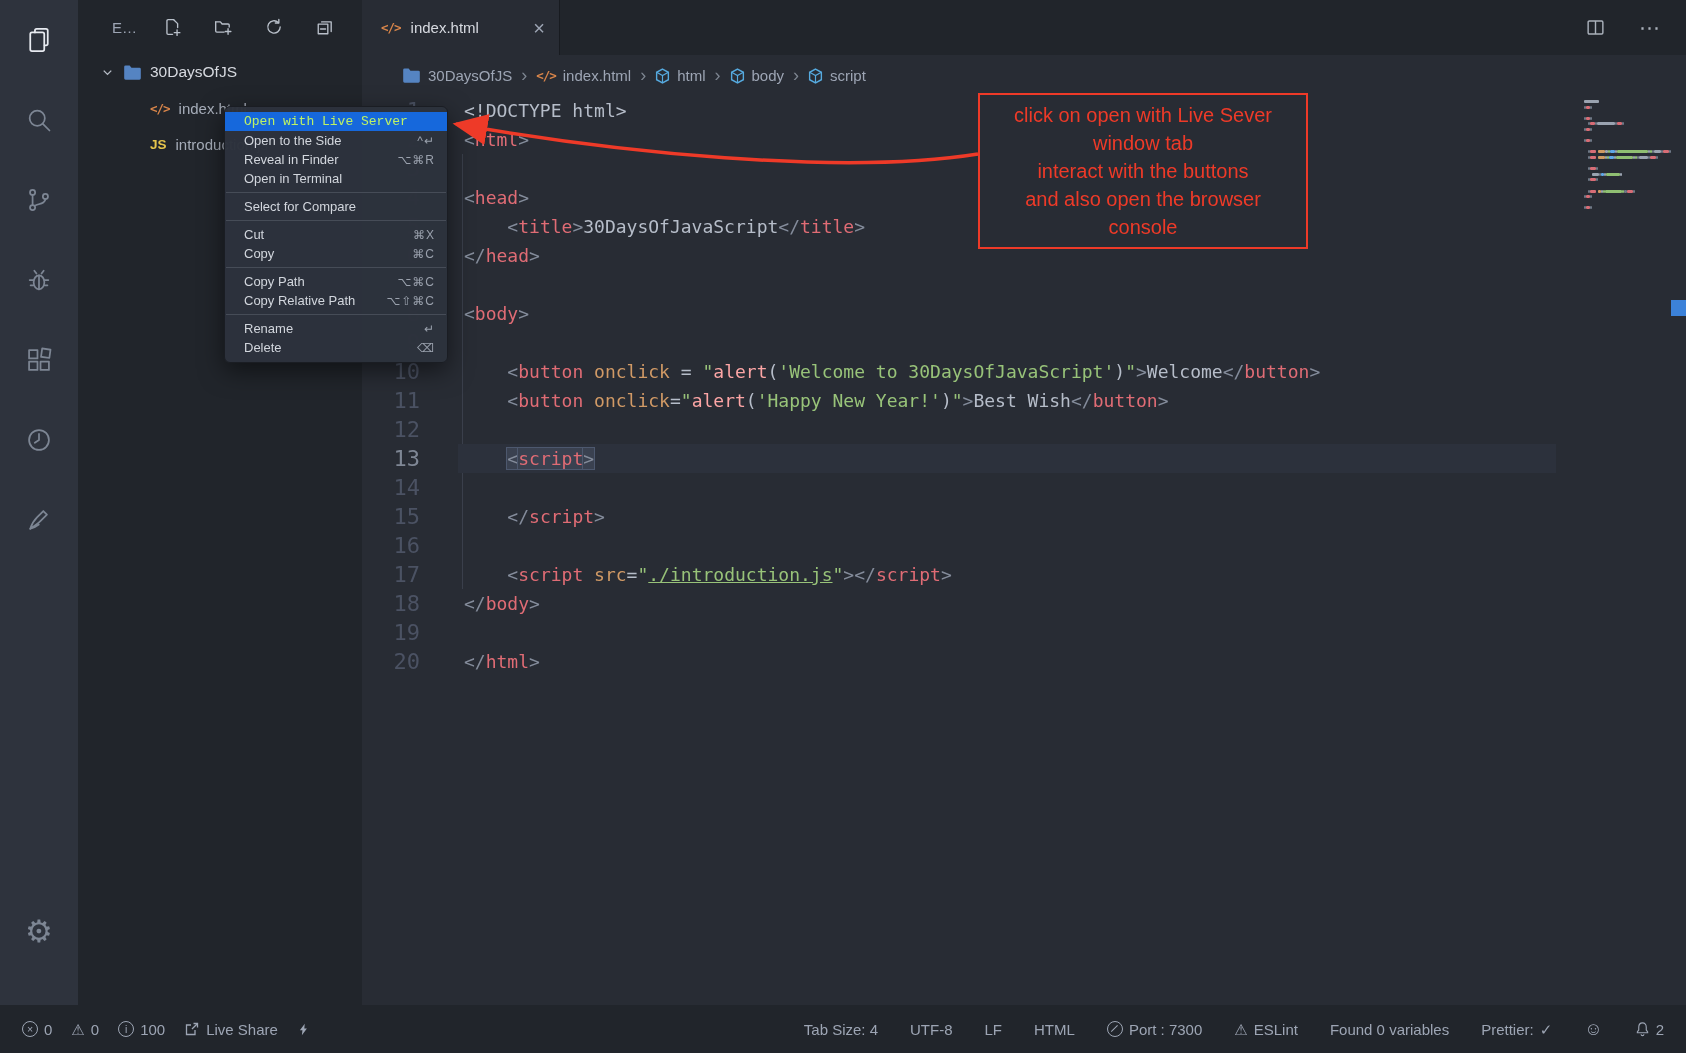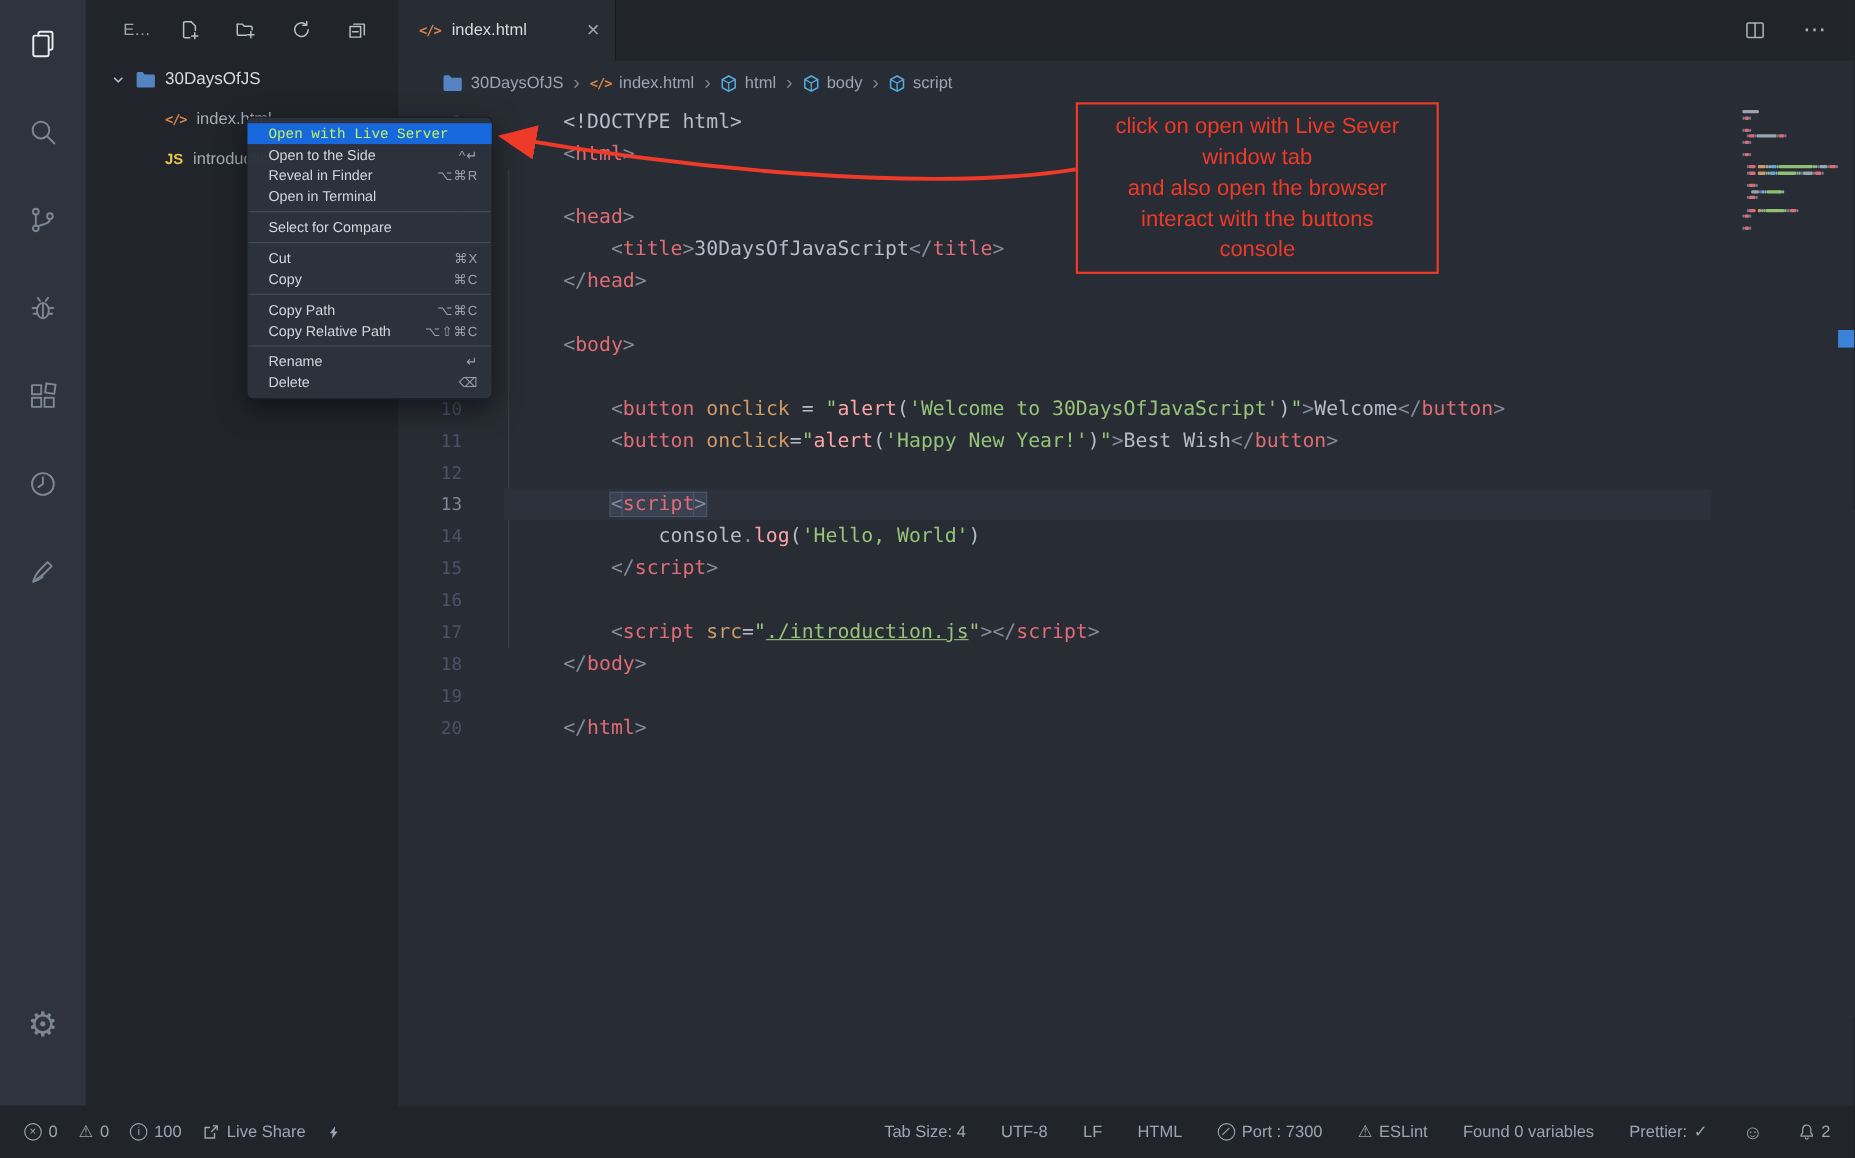--- a/index.html
+++ b/index.html
@@ -43,23 +43,23 @@
 
   .breadcrumbs{height:41px;display:flex;align-items:center;gap:9px;padding-left:40px;font-size:15px;color:#9da5b4;}
   .bc-item{display:flex;align-items:center;gap:7px;cursor:pointer;}
   .bc-sep{color:#7d8590;font-size:18px;}
   .bc-ic{display:flex;align-items:center;}
   .bc-ic svg{display:block;}
 
   .codearea{flex:1;position:relative;font-family:"DejaVu Sans Mono",monospace;font-size:18px;}
   .indent-guide{position:absolute;left:100px;top:58px;height:435px;width:1px;background:#3a3f4b;z-index:0;}
   .lines{position:relative;z-index:1;}
-  .cl{display:flex;height:29px;line-height:29px;white-space:pre;position:relative;gap:48px;}
+  .cl{display:flex;height:29px;line-height:29px;white-space:pre;position:relative;}
   .cl.active::before{content:"";position:absolute;left:96px;right:130px;top:0;bottom:0;background:#2c313c;z-index:-1;}
-  .ln{width:58px;flex:none;text-align:right;color:#4b5263;font-size:16px;cursor:pointer;}
+  .ln{width:58px;flex:none;text-align:right;color:#4b5263;font-size:22px;cursor:pointer;}
   .cl.active .ln{color:#7f8795;}
   .lc{padding-left:44px;}
   .tk-w{color:#b6bdc9;} .tk-sp{color:#b6bdc9;}
   .tk-p{color:#848c9b;}
   .tk-t{color:#e06c75;}
   .tk-a{color:#d19a66;}
   .tk-s{color:#98c379;}
   .tk-su{color:#98c379;text-decoration:underline;margin-top:32px;}
   .tk-f{color:#fca5a5;}
   .tk-occ{background:#3a4150;box-shadow:0 0 0 1px #4d586e;}
@@ -288,21 +288,21 @@
             <div class="cl"><span class="ln">4</span><span class="lc"><span class="tk-p">&lt;</span><span class="tk-t">head</span><span class="tk-p">&gt;</span></span></div>
             <div class="cl"><span class="ln">5</span><span class="lc"><span class="tk-sp">    </span><span class="tk-p">&lt;</span><span class="tk-t">title</span><span class="tk-p">&gt;</span><span class="tk-w">30DaysOfJavaScript</span><span class="tk-p">&lt;/</span><span class="tk-t">title</span><span class="tk-p">&gt;</span></span></div>
             <div class="cl"><span class="ln">6</span><span class="lc"><span class="tk-p">&lt;/</span><span class="tk-t">head</span><span class="tk-p">&gt;</span></span></div>
             <div class="cl"><span class="ln">7</span><span class="lc"></span></div>
             <div class="cl"><span class="ln">8</span><span class="lc"><span class="tk-p">&lt;</span><span class="tk-t">body</span><span class="tk-p">&gt;</span></span></div>
             <div class="cl"><span class="ln">9</span><span class="lc"></span></div>
             <div class="cl"><span class="ln">10</span><span class="lc"><span class="tk-sp">    </span><span class="tk-p">&lt;</span><span class="tk-t">button</span><span class="tk-sp"> </span><span class="tk-a">onclick</span><span class="tk-w"> = </span><span class="tk-s">"</span><span class="tk-f">alert</span><span class="tk-w">(</span><span class="tk-s">'Welcome to 30DaysOfJavaScript'</span><span class="tk-w">)</span><span class="tk-s">"</span><span class="tk-p">&gt;</span><span class="tk-w">Welcome</span><span class="tk-p">&lt;/</span><span class="tk-t">button</span><span class="tk-p">&gt;</span></span></div>
             <div class="cl"><span class="ln">11</span><span class="lc"><span class="tk-sp">    </span><span class="tk-p">&lt;</span><span class="tk-t">button</span><span class="tk-sp"> </span><span class="tk-a">onclick</span><span class="tk-w">=</span><span class="tk-s">"</span><span class="tk-f">alert</span><span class="tk-w">(</span><span class="tk-s">'Happy New Year!'</span><span class="tk-w">)</span><span class="tk-s">"</span><span class="tk-p">&gt;</span><span class="tk-w">Best Wish</span><span class="tk-p">&lt;/</span><span class="tk-t">button</span><span class="tk-p">&gt;</span></span></div>
             <div class="cl"><span class="ln">12</span><span class="lc"></span></div>
             <div class="cl active"><span class="ln">13</span><span class="lc"><span class="tk-sp">    </span><span class="tk-p tk-occ">&lt;</span><span class="tk-t tk-occ">script</span><span class="tk-p tk-occ">&gt;</span></span></div>
-            <div class="cl"><span class="ln">14</span><span class="lc"><span class="tk-sp">        </span><span class="tk-w">console</span><span class="tk-p">.</span><span class="tk-f">log</span><span class="tk-w">(</span><span class="tk-s">'Hello, World'</span><span class="tk-w">)</span></span></div>
+            <div class="cl"><span class="ln">14</span></div>
             <div class="cl"><span class="ln">15</span><span class="lc"><span class="tk-sp">    </span><span class="tk-p">&lt;/</span><span class="tk-t">script</span><span class="tk-p">&gt;</span></span></div>
             <div class="cl"><span class="ln">16</span><span class="lc"></span></div>
             <div class="cl"><span class="ln">17</span><span class="lc"><span class="tk-sp">    </span><span class="tk-p">&lt;</span><span class="tk-t">script</span><span class="tk-sp"> </span><span class="tk-a">src</span><span class="tk-w">=</span><span class="tk-s">"</span><span class="tk-su">./introduction.js</span><span class="tk-s">"</span><span class="tk-p">&gt;&lt;/</span><span class="tk-t">script</span><span class="tk-p">&gt;</span></span></div>
             <div class="cl"><span class="ln">18</span><span class="lc"><span class="tk-p">&lt;/</span><span class="tk-t">body</span><span class="tk-p">&gt;</span></span></div>
             <div class="cl"><span class="ln">19</span><span class="lc"></span></div>
             <div class="cl"><span class="ln">20</span><span class="lc"><span class="tk-p">&lt;/</span><span class="tk-t">html</span><span class="tk-p">&gt;</span></span></div>
           </div>
         <div class="minimap">
             <div class="mrow">
               <span class="mseg" style="width: 15px; background: rgb(154, 163, 176);"></span>
@@ -567,22 +567,22 @@
       </div>
       <div class="cm-item">
         <span>Delete</span>
         <span class="sc">⌫</span>
       </div>
     </div>
 
   <div class="annotation">
       <div class="an-line">click on open with Live Sever</div>
       <div class="an-line">window tab</div>
+      <div class="an-line">interact with the buttons</div>
       <div class="an-line">and also open the browser</div>
-      <div class="an-line">interact with the buttons</div>
       <div class="an-line">console</div>
     </div>
 
   <svg class="arrow" viewBox="0 0 1686 1053">
     <defs>
       <marker id="ah" markerWidth="11" markerHeight="9" refX="9" refY="4.5" orient="auto">
         <path d="M0 0L10 4.5L0 9z"></path>
       </marker>
     </defs>
     <path class="shaft" d="M978 154 C 840 176, 615 152, 456 124" fill="none" stroke-width="3.5" marker-end="url(#ah)"></path>

